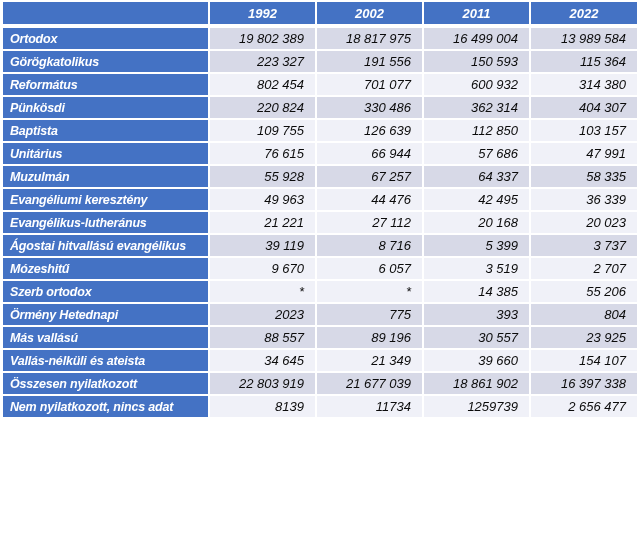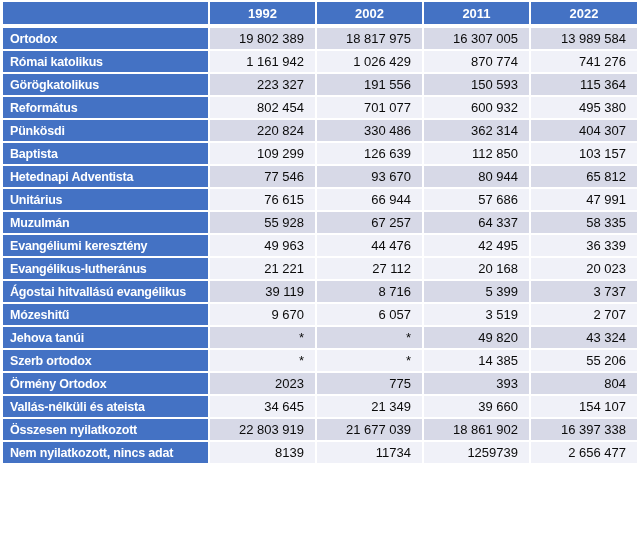--- a/index.html
+++ b/index.html
@@ -16,20 +16,21 @@
     width: 639px; height: 544px;
     background: #FFFFFF;
     font-family: "Liberation Sans", sans-serif;
   }
   table.religion-table {
     border-collapse: separate;
     border-spacing: 2px;
     table-layout: fixed;
     width: 638px;
     margin: 0 4px 0 1px;
+    font-style: italic;
   }
   thead th {
     background: var(--header-bg);
     color: var(--header-text);
     font-weight: bold;
     font-size: 13px;
     height: 24px;
     text-align: center;
     vertical-align: middle;
     border-bottom: 2px solid var(--grid);
@@ -78,64 +79,50 @@
         <th>2002</th>
         <th>2011</th>
         <th>2022</th>
       </tr>
   </thead>
   <tbody>
       <tr class="band-a">
         <th class="rowlabel">Ortodox</th>
         <td>19 802 389</td>
         <td>18 817 975</td>
-        <td>16 307 005</td>
+        <td>16 499 004</td>
         <td>13 989 584</td>
-      </tr>
-      <tr class="band-b">
-        <th class="rowlabel">Római katolikus</th>
-        <td>1 161 942</td>
-        <td>1 026 429</td>
-        <td>870 774</td>
-        <td>741 276</td>
       </tr>
       <tr class="band-a">
         <th class="rowlabel">Görögkatolikus</th>
         <td>223 327</td>
         <td>191 556</td>
         <td>150 593</td>
         <td>115 364</td>
       </tr>
       <tr class="band-b">
         <th class="rowlabel">Református</th>
         <td>802 454</td>
         <td>701 077</td>
         <td>600 932</td>
-        <td>495 380</td>
+        <td>314 380</td>
       </tr>
       <tr class="band-a">
         <th class="rowlabel">Pünkösdi</th>
         <td>220 824</td>
         <td>330 486</td>
         <td>362 314</td>
         <td>404 307</td>
       </tr>
       <tr class="band-b">
         <th class="rowlabel">Baptista</th>
-        <td>109 299</td>
+        <td>109 755</td>
         <td>126 639</td>
         <td>112 850</td>
         <td>103 157</td>
-      </tr>
-      <tr class="band-a">
-        <th class="rowlabel">Hetednapi Adventista</th>
-        <td>77 546</td>
-        <td>93 670</td>
-        <td>80 944</td>
-        <td>65 812</td>
       </tr>
       <tr class="band-b">
         <th class="rowlabel">Unitárius</th>
         <td>76 615</td>
         <td>66 944</td>
         <td>57 686</td>
         <td>47 991</td>
       </tr>
       <tr class="band-a">
         <th class="rowlabel">Muzulmán</th>
@@ -165,40 +152,40 @@
         <td>5 399</td>
         <td>3 737</td>
       </tr>
       <tr class="band-b">
         <th class="rowlabel">Mózeshitű</th>
         <td>9 670</td>
         <td>6 057</td>
         <td>3 519</td>
         <td>2 707</td>
       </tr>
-      <tr class="band-a">
-        <th class="rowlabel">Jehova tanúi</th>
-        <td>*</td>
-        <td>*</td>
-        <td>49 820</td>
-        <td>43 324</td>
-      </tr>
       <tr class="band-b">
         <th class="rowlabel">Szerb ortodox</th>
         <td>*</td>
         <td>*</td>
         <td>14 385</td>
         <td>55 206</td>
       </tr>
       <tr class="band-a">
-        <th class="rowlabel">Örmény Ortodox</th>
+        <th class="rowlabel">Örmény Hetednapi</th>
         <td>2023</td>
         <td>775</td>
         <td>393</td>
         <td>804</td>
+      </tr>
+      <tr class="band-a">
+        <th class="rowlabel">Más vallású</th>
+        <td>88 557</td>
+        <td>89 196</td>
+        <td>30 557</td>
+        <td>23 925</td>
       </tr>
       <tr class="band-b">
         <th class="rowlabel">Vallás-nélküli és ateista</th>
         <td>34 645</td>
         <td>21 349</td>
         <td>39 660</td>
         <td>154 107</td>
       </tr>
       <tr class="band-a">
         <th class="rowlabel">Összesen nyilatkozott</th>

